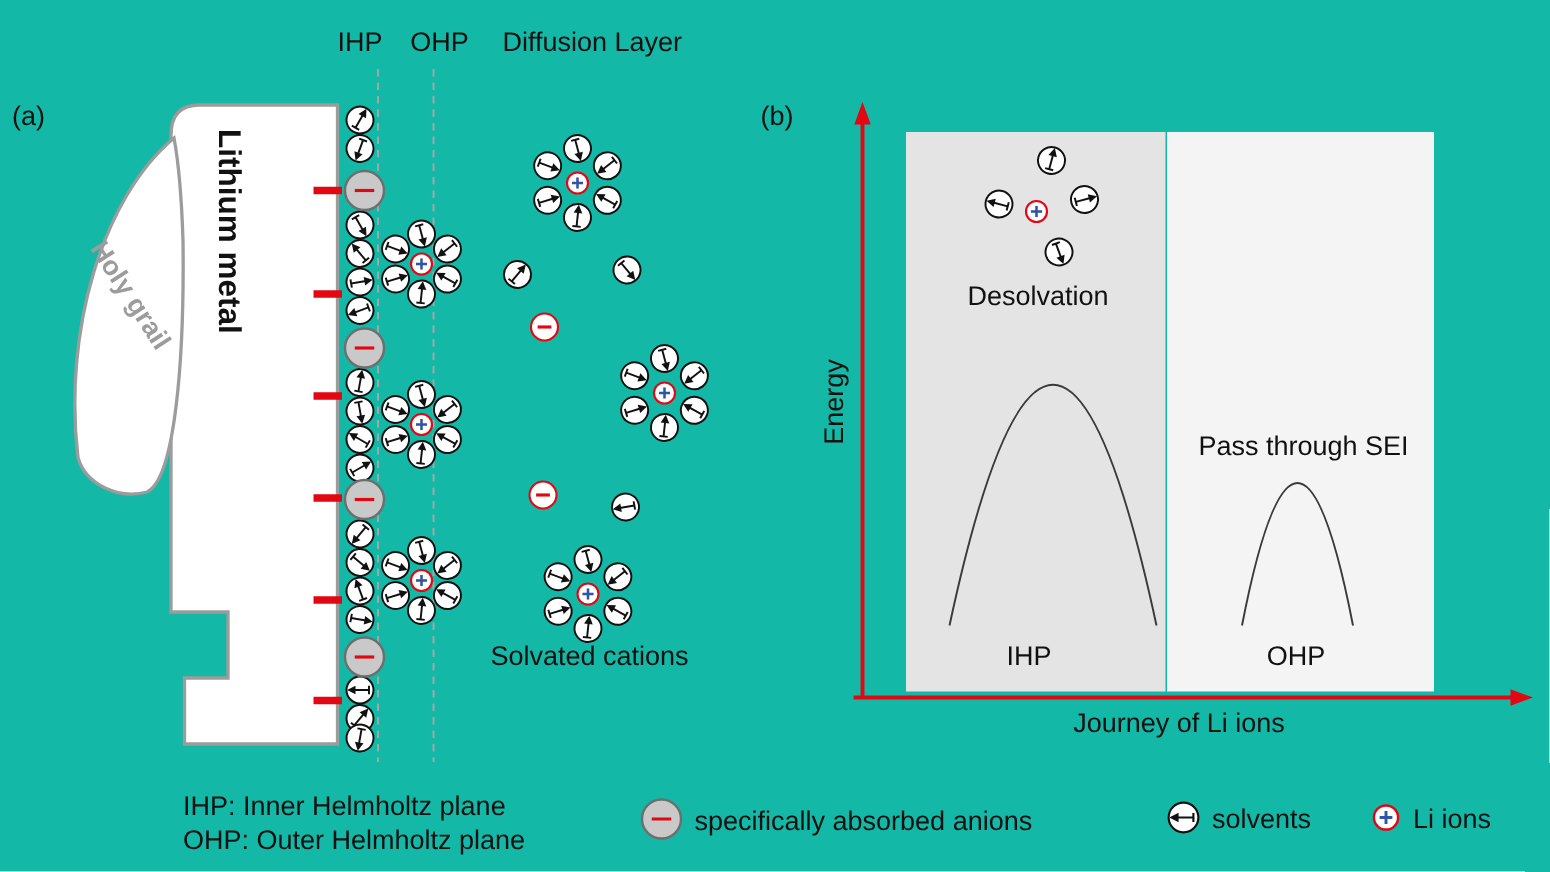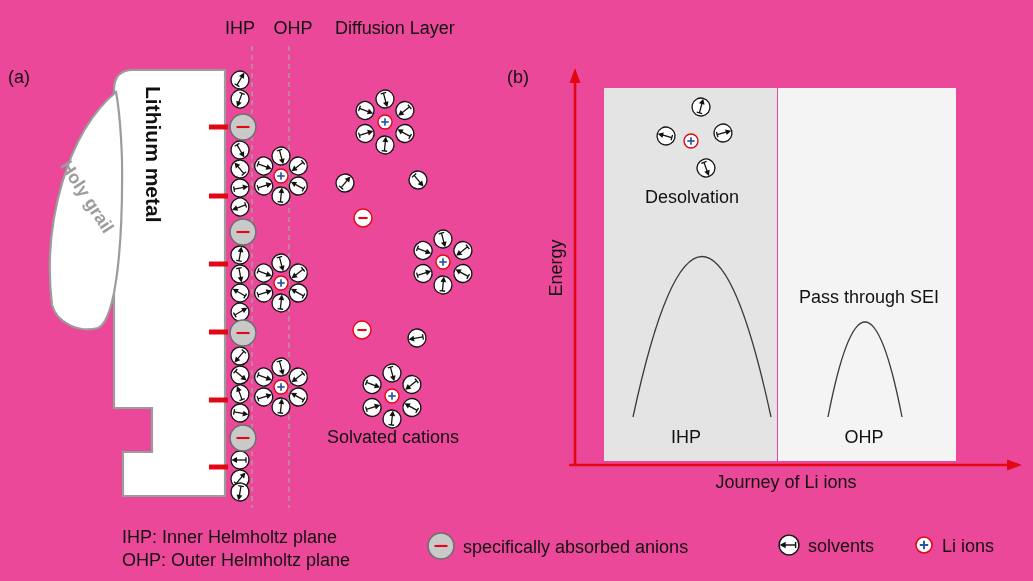--- a/index.html
+++ b/index.html
@@ -1,16 +1,16 @@
 <!DOCTYPE html>
 <html style="--red: #e30613; --blue: #2f55a4; --outline: #9c9c9c; --anion-fill: #c9c9c9; --region-ihp: #e4e4e4; --region-ohp: #f4f4f4;"><head>
 <meta charset="utf-8">
 <style>
   html,body{margin:0;padding:0;background:#fff;}
-  .canvas{position:relative;width:1033px;height:581px;background:#ec4899;overflow:hidden;}
+  .canvas{position:relative;width:1033px;height:581px;background:#14b8a6;overflow:hidden;}
   svg{display:block;}
   text{font-family:"Liberation Sans","DejaVu Sans",sans-serif;fill:#111;}
   .t{font-size:18px;}
   .t16{font-size:18px;}
   .electrode-label{font-size:21px;font-weight:bold;}
   .grail{font-size:18px;font-weight:bold;fill:var(--outline);}
   :root{
     --red:#e30613; --blue:#2f55a4; --outline:#9c9c9c; --anion-fill:#c9c9c9;
     --region-ihp:#e4e4e4; --region-ohp:#f4f4f4; --ink:#111;
   }

